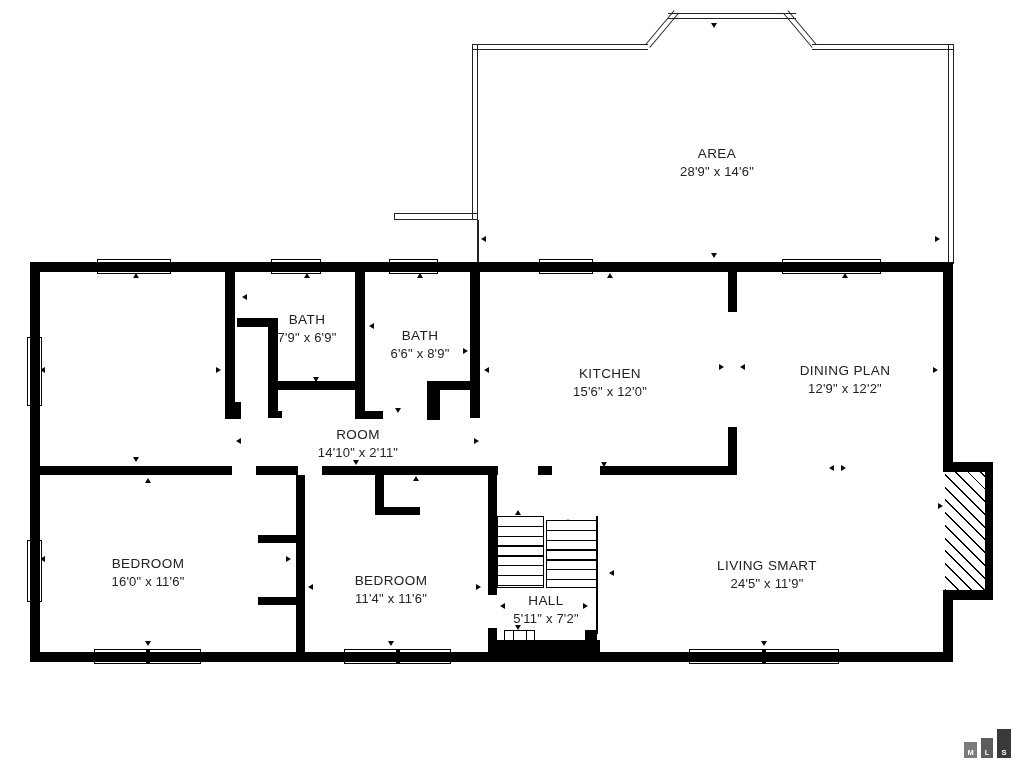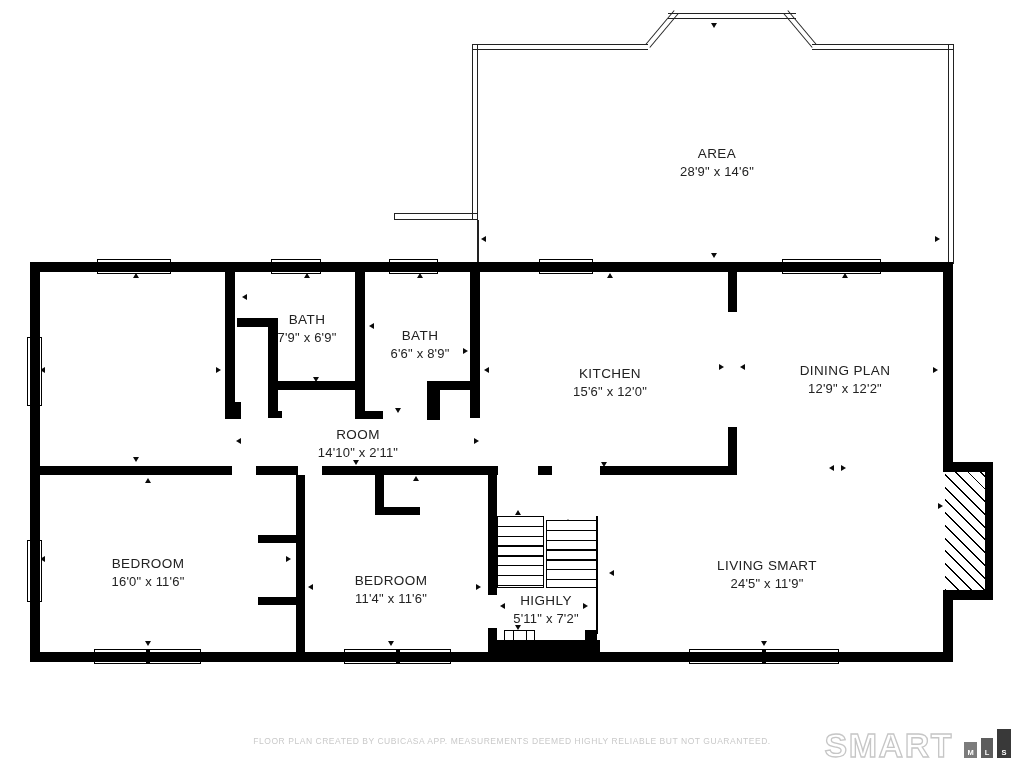--- a/index.html
+++ b/index.html
@@ -202,32 +202,30 @@
     </div>
     <div class="room" style="left:148px;top:556px">
       <div class="rname">BEDROOM</div>
       <div class="rdims">16'0" x 11'6"</div>
     </div>
     <div class="room" style="left:391px;top:573px">
       <div class="rname">BEDROOM</div>
       <div class="rdims">11'4" x 11'6"</div>
     </div>
     <div class="room" style="left:546px;top:593px">
-      <div class="rname">HIGHLY</div>
+      <div class="rname">HALL</div>
       <div class="rdims">5'11" x 7'2"</div>
     </div>
     <div class="room" style="left:767px;top:558px">
       <div class="rname">LIVING SMART</div>
       <div class="rdims">24'5" x 11'9"</div>
     </div>
   </div>
 
-  <div class="disclaimer">FLOOR PLAN CREATED BY CUBICASA APP. MEASUREMENTS DEEMED HIGHLY RELIABLE BUT NOT GUARANTEED.</div>
 
   <div class="brand">
-    <div class="brand-word">SMART</div>
     <div class="mls">
       <div class="bar m">M</div>
       <div class="bar l">L</div>
       <div class="bar s">S</div>
     </div>
   </div>
 </div>
 
 </body></html>

